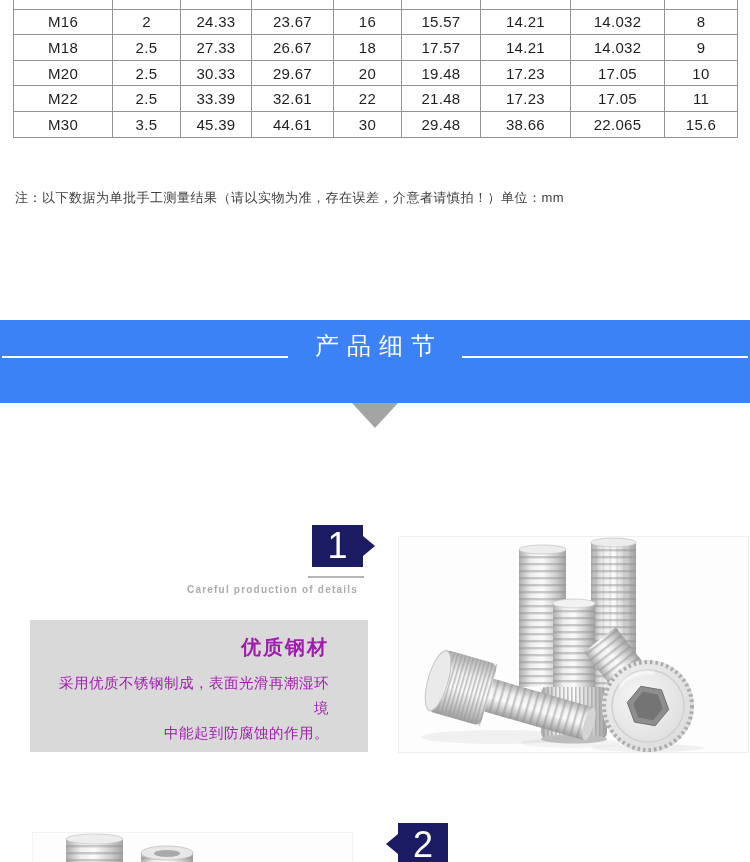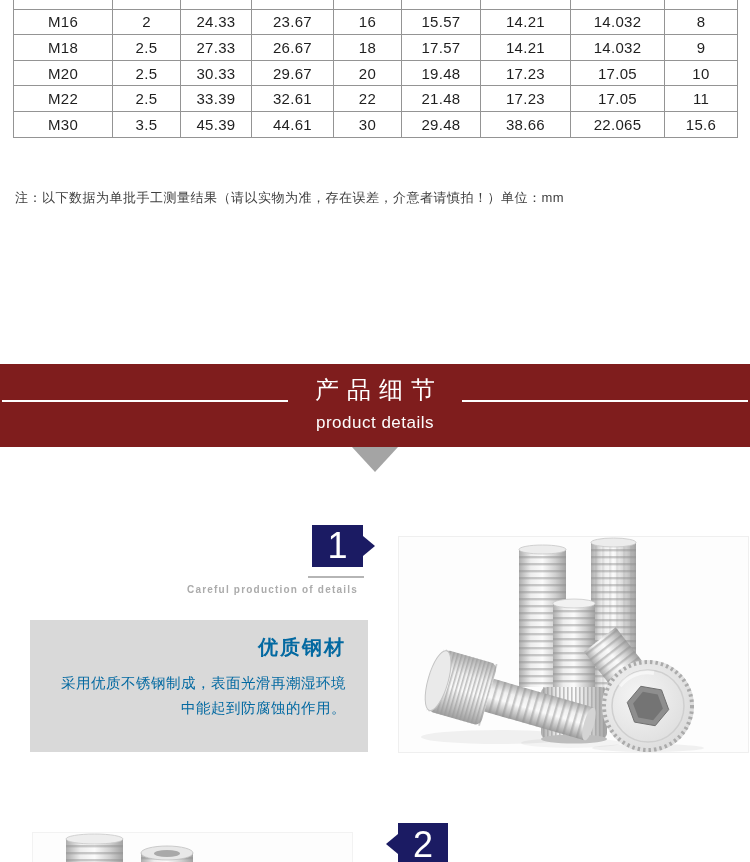--- a/index.html
+++ b/index.html
@@ -14,21 +14,21 @@
   }
   .spec td{
     border:1px solid #949494;height:24.6px;padding:0;
     text-align:center;vertical-align:middle;
     font-size:15px;color:#1f1f1f;letter-spacing:0.3px;
   }
   .note{
     position:absolute;left:15px;top:189px;font-size:13px;color:#3d3d3d;letter-spacing:0.5px;
   }
   
-  .banner{position:absolute;left:0;top:320px;width:750px;height:83px;background:#7f1d1d;margin-top:44px;}
+  .banner{position:absolute;left:0;top:320px;width:750px;height:83px;background:#3b82f6;}
   .bline{position:absolute;top:36px;height:2px;background:#fdfdfd;}
   .bline.left{left:2px;width:286px;}
   .bline.right{left:462px;width:286px;}
   .bzh{
     position:absolute;left:0;top:13px;width:100%;text-align:center;
     color:#fff;font-size:24px;line-height:26px;letter-spacing:8px;text-indent:8px;
   }
   .ben{
     position:absolute;left:0;top:49px;width:100%;text-align:center;
     color:#fdfdfd;font-size:17px;line-height:20px;letter-spacing:0.5px;
@@ -51,21 +51,21 @@
     border-left:12px solid #1b1b63;
   }
   .rule1{position:absolute;left:308px;top:576px;width:56px;height:2px;background:#b5b5b5;}
   .caption1{
     position:absolute;left:170px;top:584px;width:205px;text-align:center;
     font-size:10px;font-weight:bold;letter-spacing:1.2px;color:#ababab;line-height:12px;
   }
   
   .card{
     position:absolute;left:30px;top:620px;width:338px;height:132px;
-    background:#d9d9d9;color:#0369a1;box-sizing:border-box;padding:15px 22px 0 20px;
+    background:#d9d9d9;color:#a21caf;box-sizing:border-box;padding:15px 39px 0 20px;
     text-align:right;
   }
   .card-title{font-size:20px;font-weight:bold;letter-spacing:2px;line-height:24px;}
   .card-body{margin-top:12px;font-size:14.5px;font-weight:normal;line-height:25px;letter-spacing:0.5px;}
   .photo1{
     position:absolute;left:398px;top:536px;width:351px;height:217px;
     background:#fdfdfd;border:1px solid #efefef;box-sizing:border-box;
   }
   
   .photo2{
@@ -165,21 +165,20 @@
       </tr>
     </tbody>
   </table>
 
   <div class="note">注：以下数据为单批手工测量结果（请以实物为准，存在误差，介意者请慎拍！）单位：mm</div>
 
   <div class="banner">
     <div class="bline left"></div>
     <div class="bline right"></div>
     <div class="bzh">产品细节</div>
-    <div class="ben">product details</div>
     <div class="notch"></div>
   </div>
 
   <div class="badge badge1">1</div>
   <div class="badge1-arrow"></div>
   <div class="rule1"></div>
   <div class="caption1">Careful production of details</div>
 
   <div class="card">
     <div class="card-title">优质钢材</div>

